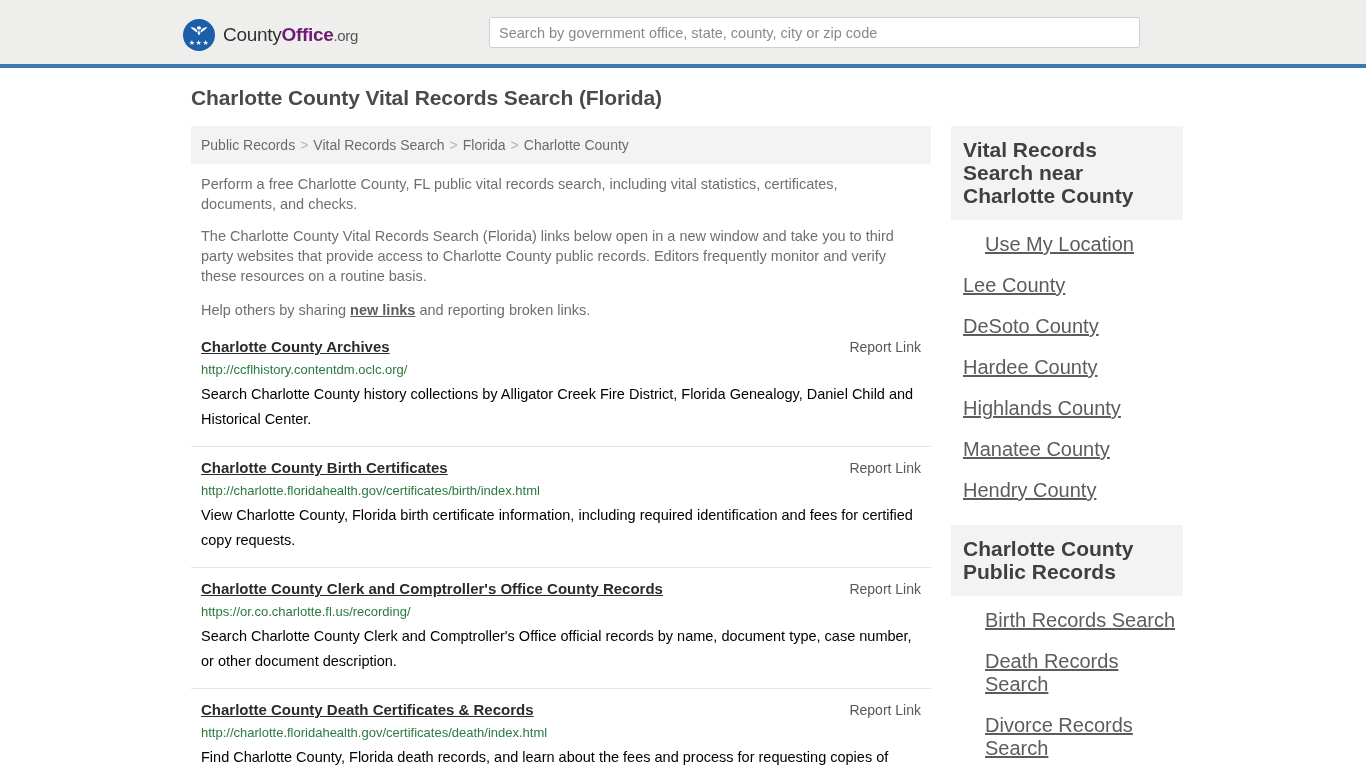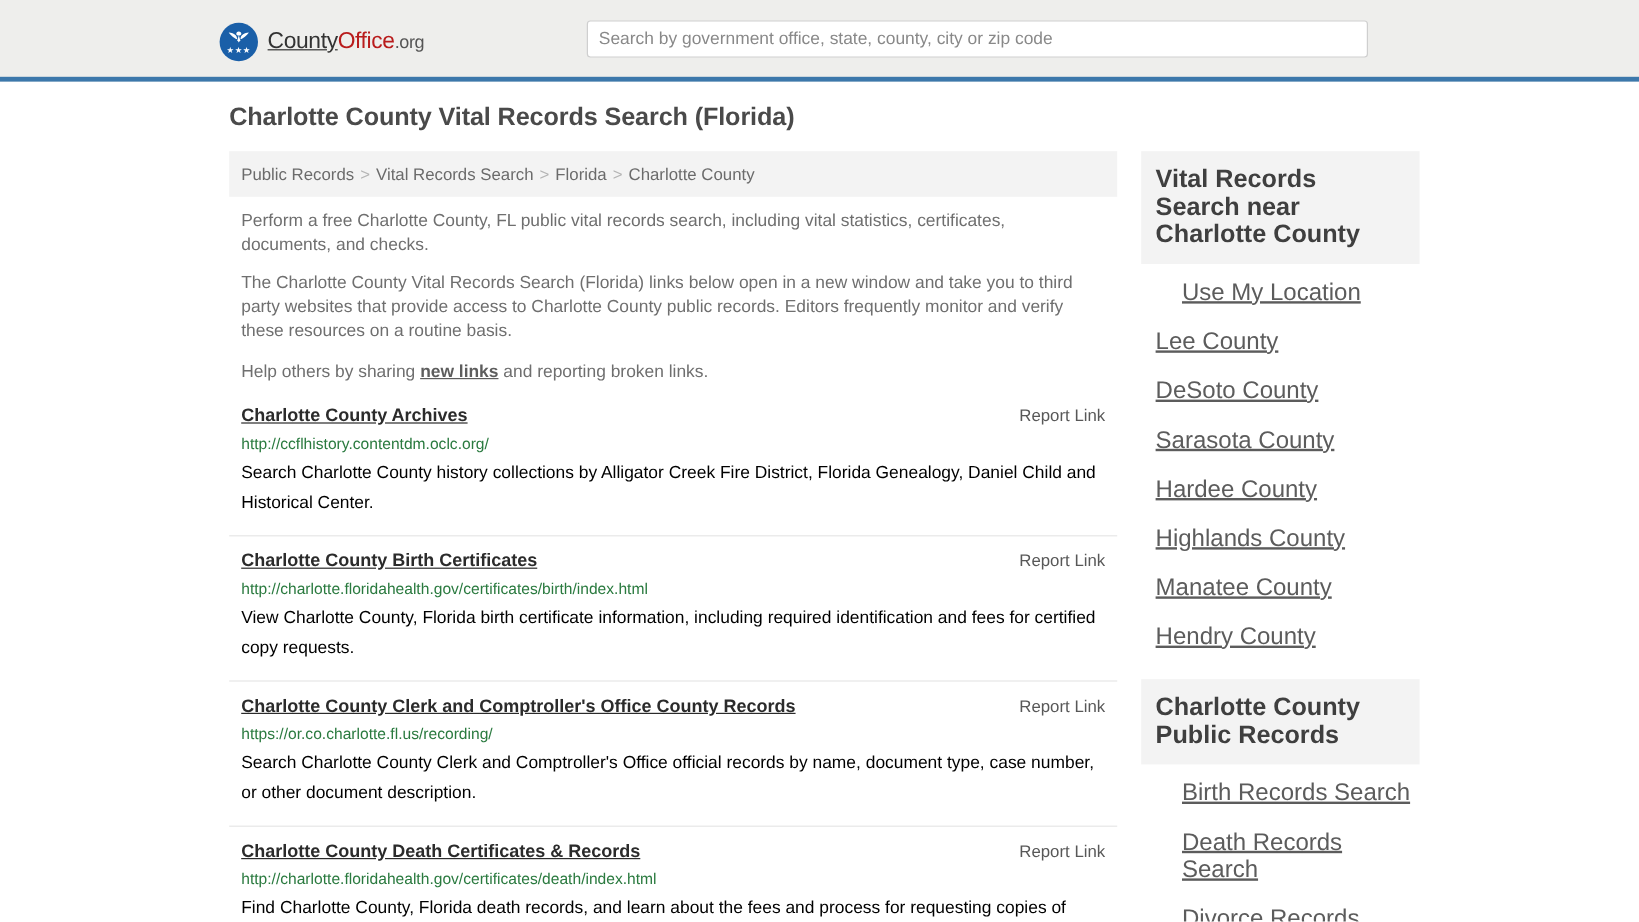--- a/index.html
+++ b/index.html
@@ -63,22 +63,22 @@
     letter-spacing: 0.5px;
     line-height: 7px;
     white-space: nowrap;
   }
   .brand-text {
     margin-left: 8px;
     font-size: 19px;
     letter-spacing: -0.3px;
     white-space: nowrap;
   }
-  .brand-text .t-county { color: #333333; text-decoration: underline; }
-  .brand-text .t-office { color: #b91c1c; font-weight: normal; }
+  .brand-text .t-county { color: #333333; }
+  .brand-text .t-office { color: #701a75; font-weight: bold; }
   .brand-text .t-org { color: #555555; font-size: 15px; }
 
   .header-search {
     position: absolute;
     left: 306px;
     top: 17px;
     width: 651px;
     height: 31px;
   }
   .header-search input {
@@ -291,21 +291,20 @@
 
     </div>
 
     <aside class="col-side" id="sidebar">
         <div class="side-box">
           <div class="side-head">Vital Records Search near Charlotte County</div>
           <div class="side-list">
             <a class="side-item indent" href="#">Use My Location</a>
             <a class="side-item" href="#">Lee County</a>
             <a class="side-item" href="#">DeSoto County</a>
-            <a class="side-item" href="#">Sarasota County</a>
             <a class="side-item" href="#">Hardee County</a>
             <a class="side-item" href="#">Highlands County</a>
             <a class="side-item" href="#">Manatee County</a>
             <a class="side-item" href="#">Hendry County</a>
           </div>
         </div>
         <div class="side-box">
           <div class="side-head">Charlotte County Public Records</div>
           <div class="side-list">
             <a class="side-item indent" href="#">Birth Records Search</a>

